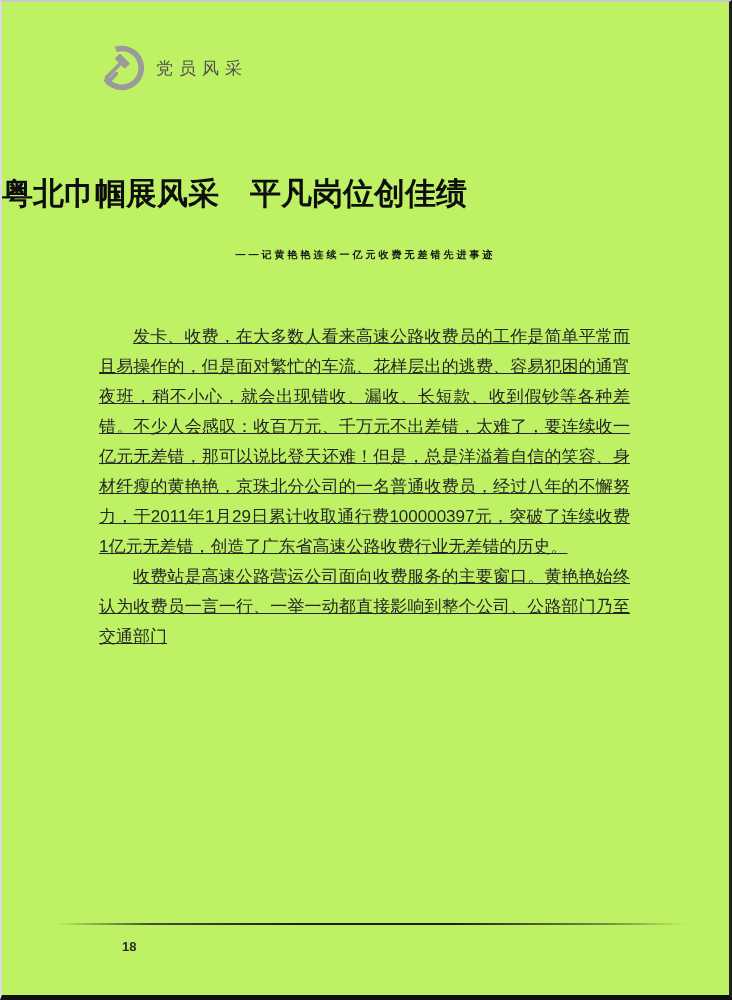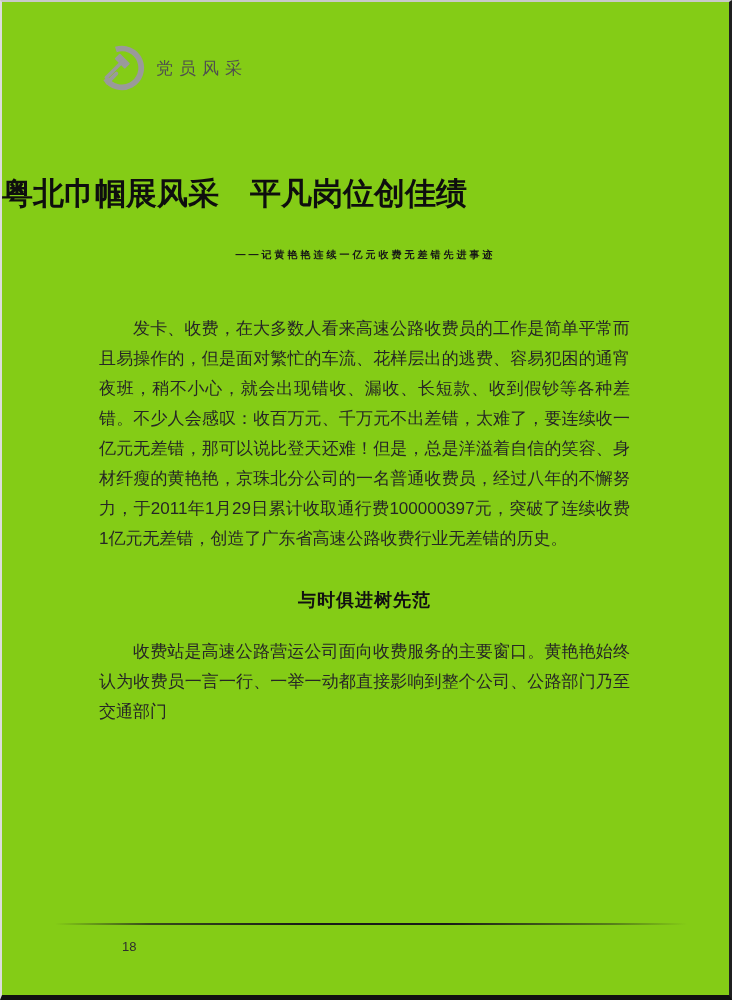--- a/index.html
+++ b/index.html
@@ -5,21 +5,21 @@
   html, body { margin: 0; padding: 0; }
   body {
     width: 732px; height: 1000px;
     background: #ffffff;
     font-family: "Liberation Sans", sans-serif;
   }
   .page {
     position: relative;
     box-sizing: border-box;
     width: 732px; height: 1000px;
-    background: #84cc16;
+    background: #bef264;
     border-top: 2px solid #c9c9c9;
     border-left: 2px solid #dcdcdc;
     border-right: 3px solid #1f1f1f;
     border-bottom: 5px solid #101010;
     overflow: hidden;
     color: #262626;
   }
   .header {
     position: absolute;
     top: 42px; left: 98px;
@@ -50,26 +50,27 @@
     margin: 0;
     text-align: center;
     font-size: 10px;
     line-height: 22px;
     font-weight: 700;
     color: #161616;
     letter-spacing: 3px;
   }
   .body-text {
     position: absolute;
-    top: 312px; left: 97px;
+    top: 320px; left: 97px;
     width: 531px;
     font-size: 17px;
     line-height: 30px;
     text-align: justify;
     color: #262626;
+    text-decoration: underline;
   }
   .body-text p {
     margin: 0;
     text-indent: 2em;
   }
   .section-heading {
     margin: 31px 0 22px 0;
     text-align: center;
     font-size: 18px;
     line-height: 30px;
@@ -91,20 +92,21 @@
       rgba(30,30,30,0) 100%);
   }
   .footer-row {
     position: absolute;
     top: 937px; left: 120px; right: 102px;
     display: flex;
     justify-content: space-between;
     align-items: baseline;
     font-size: 13px;
     color: #2e2e2e;
+    font-weight: bold;
   }
   .journal-title { letter-spacing: 1.5px; }
 </style>
 </head>
 <body>
 
 <div class="page">
 
   <div class="header">
     <svg class="emblem" viewBox="0 0 100 100" aria-hidden="true">
@@ -120,21 +122,20 @@
     </svg>
     <span class="header-label">党员风采</span>
   </div>
 
   <h1 class="title">粤北巾帼展风采　平凡岗位创佳绩</h1>
 
   <h2 class="subtitle">——记黄艳艳连续一亿元收费无差错先进事迹</h2>
 
   <div class="body-text">
     <p>发卡、收费，在大多数人看来高速公路收费员的工作是简单平常而且易操作的，但是面对繁忙的车流、花样层出的逃费、容易犯困的通宵夜班，稍不小心，就会出现错收、漏收、长短款、收到假钞等各种差错。不少人会感叹：收百万元、千万元不出差错，太难了，要连续收一亿元无差错，那可以说比登天还难！但是，总是洋溢着自信的笑容、身材纤瘦的黄艳艳，京珠北分公司的一名普通收费员，经过八年的不懈努力，于2011年1月29日累计收取通行费100000397元，突破了连续收费1亿元无差错，创造了广东省高速公路收费行业无差错的历史。</p>
-    <h3 class="section-heading">与时俱进树先范</h3>
     <p>收费站是高速公路营运公司面向收费服务的主要窗口。黄艳艳始终认为收费员一言一行、一举一动都直接影响到整个公司、公路部门乃至交通部门</p>
   </div>
 
   <div class="footer-rule"></div>
 
   <div class="footer-row">
     <span>18</span>
   </div>
 
 </div>

